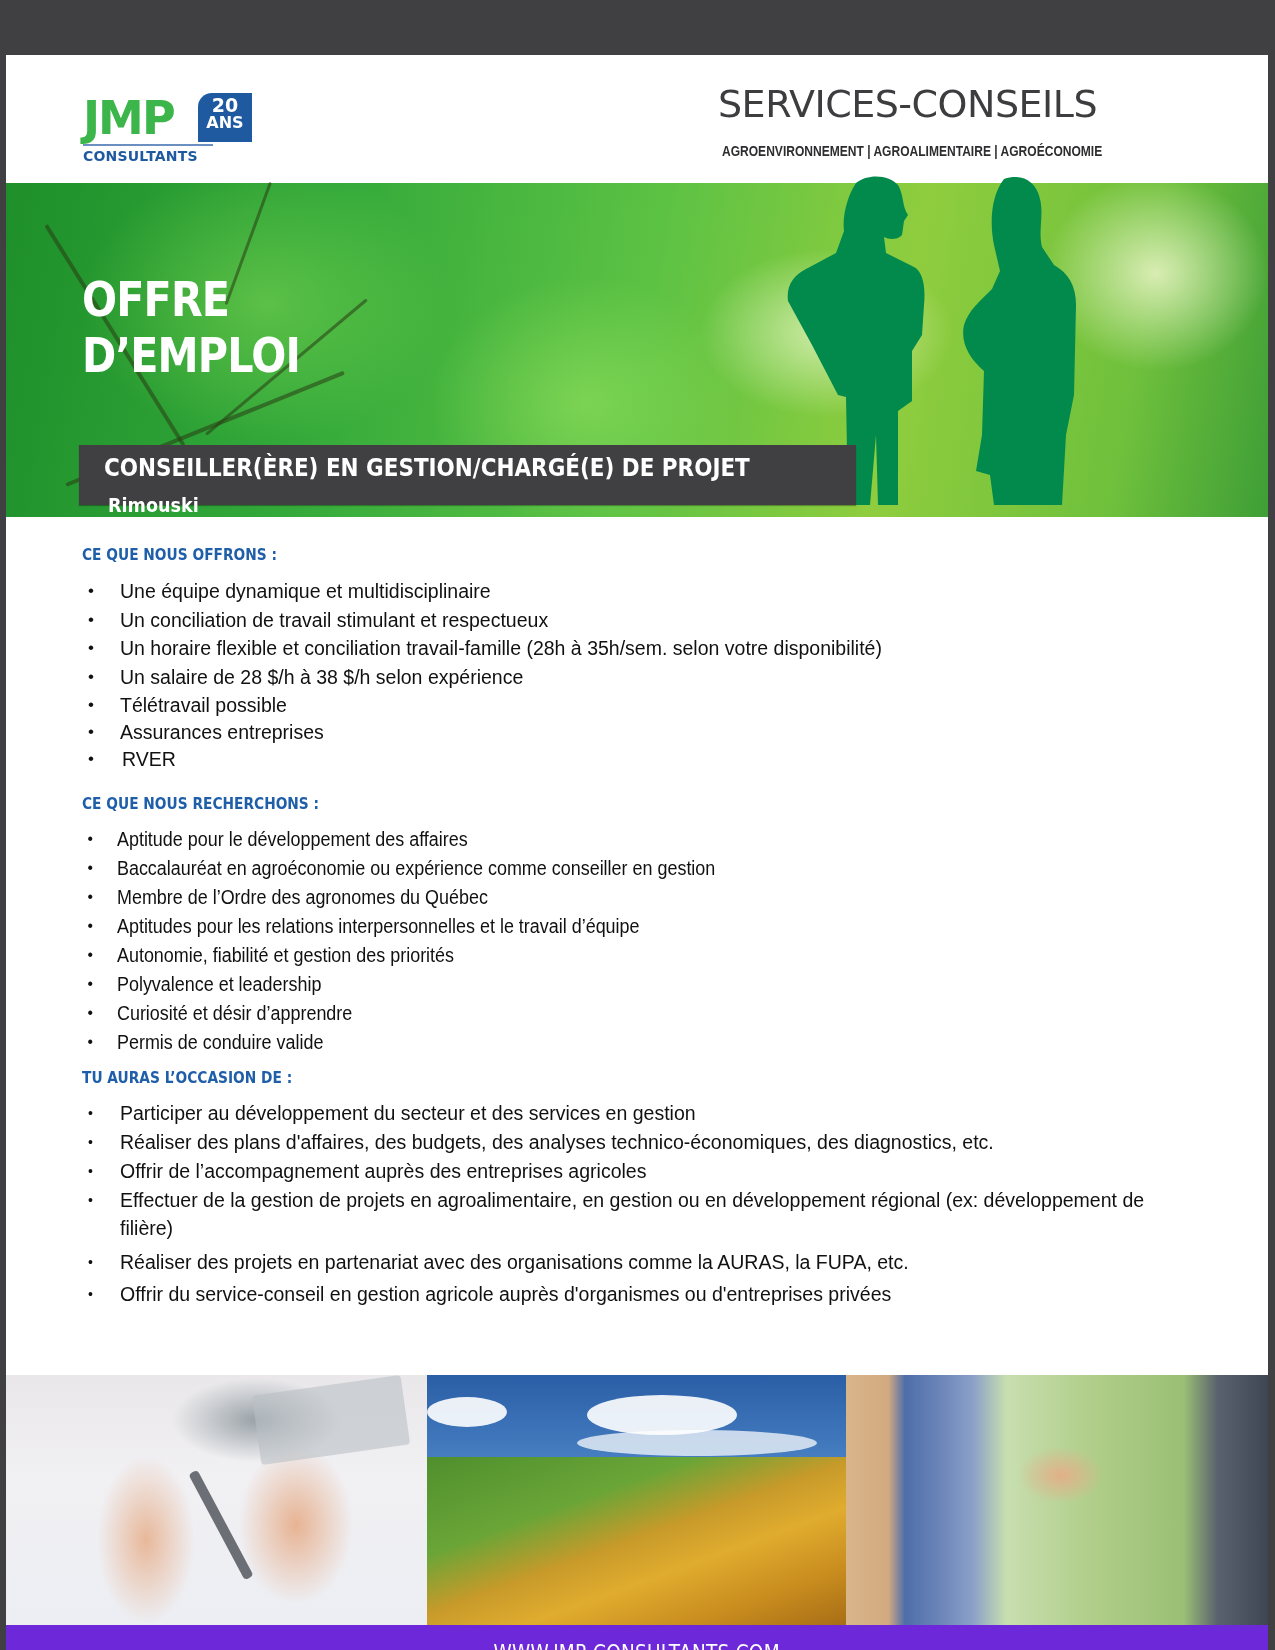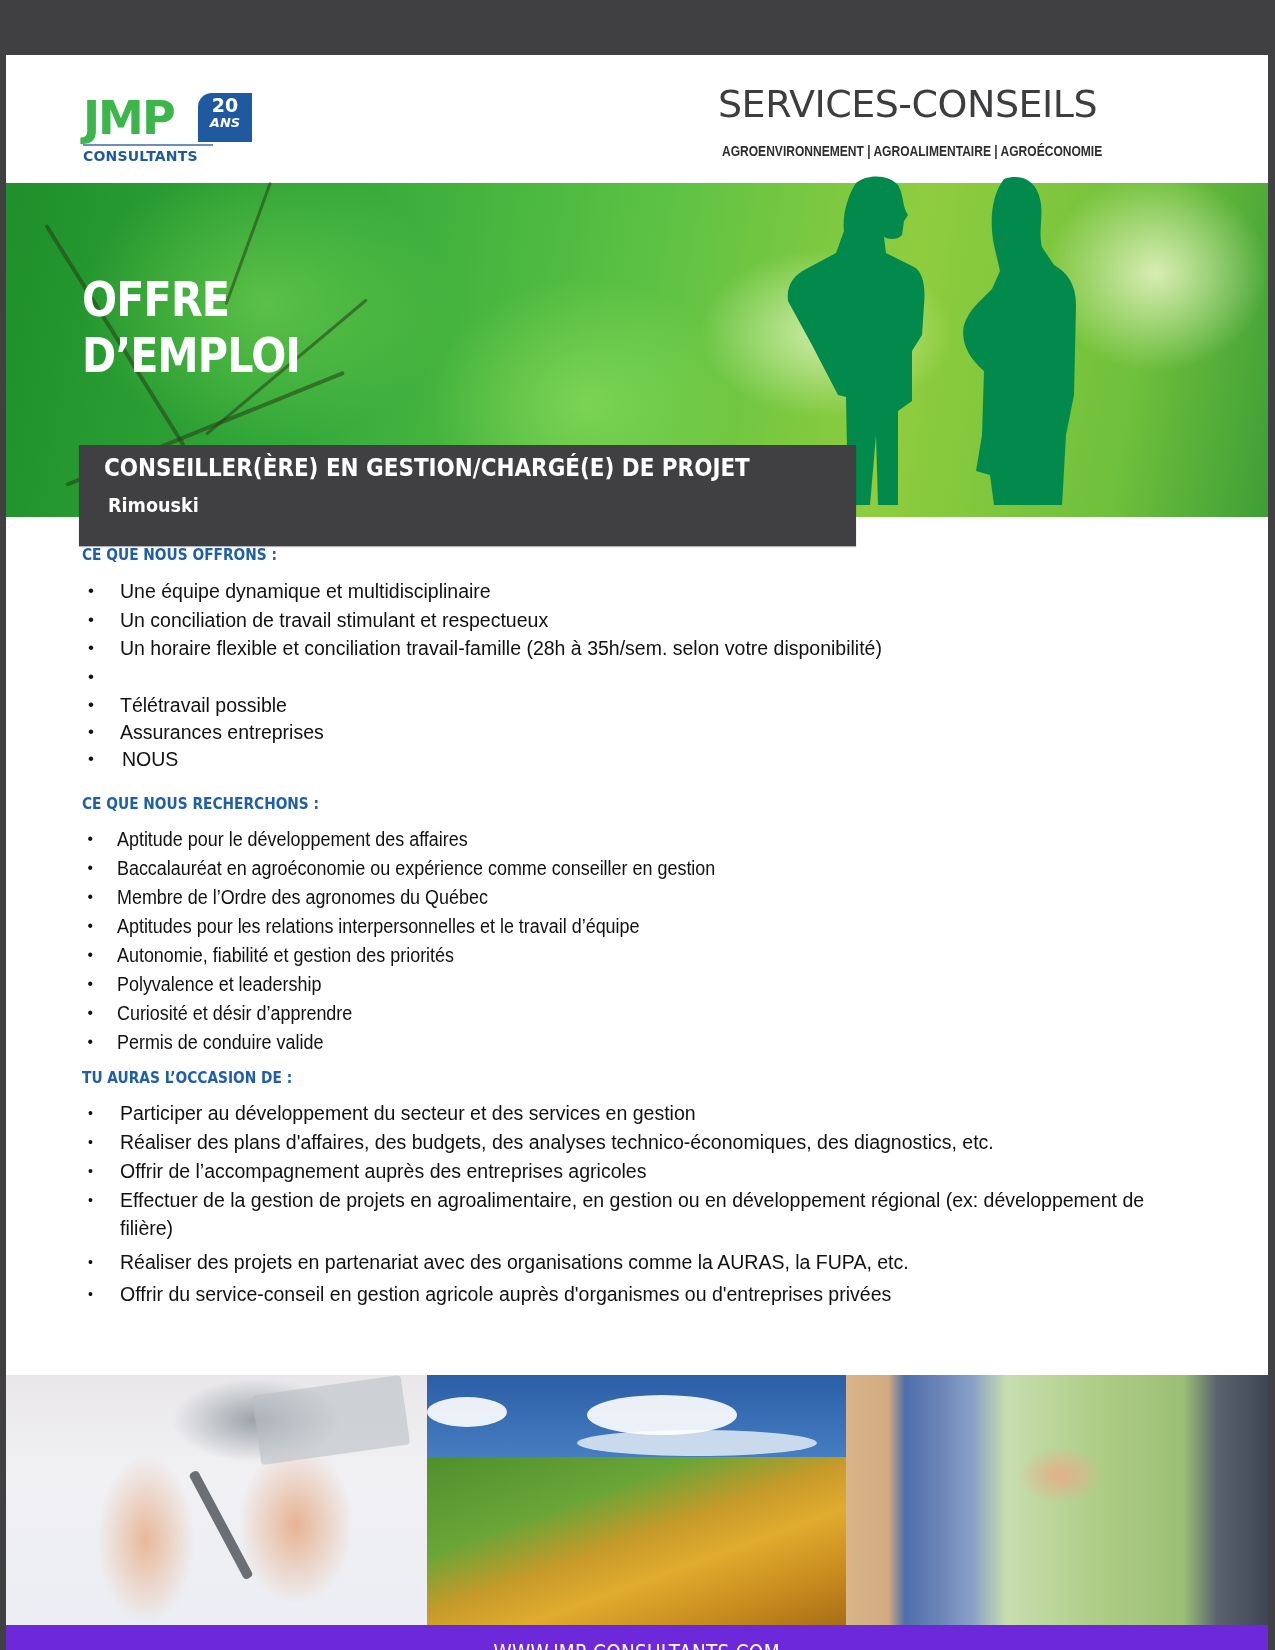--- a/index.html
+++ b/index.html
@@ -25,21 +25,21 @@
     font-size: 46px; letter-spacing: -2px; line-height: 42px;
     color: #3cb54a;
   }
   .logo-badge {
     position: absolute; left: 115px; top: 0px; width: 54px; height: 49px;
     background: #1f5aa0; color: #fff;
     font-family: "DejaVu Sans", sans-serif; font-weight: bold;
     text-align: center; border-radius: 14px 0 0 0;
   }
   .logo-badge .n { display: block; font-size: 19px; line-height: 21px; margin-top: 2px; }
-  .logo-badge .a { display: block; font-size: 13px; line-height: 14px; font-style: italic; }
+  .logo-badge .a { display: block; font-size: 16px; line-height: 14px; }
   .logo-rule { position: absolute; left: 0; top: 51px; width: 130px; height: 2px; background: #6b8fc0; }
   .logo-consultants {
     position: absolute; left: 0; top: 55px;
     font-family: "DejaVu Sans", sans-serif; font-weight: bold;
     font-size: 14px; color: #1f5aa0; letter-spacing: 0.2px; text-align: center;
   }
   .services-title {
     position: absolute; left: 712px; top: 27px;
     font-family: "DejaVu Sans", sans-serif;
     font-size: 38px; color: #3d3d3f; letter-spacing: -0.5px;
@@ -62,21 +62,21 @@
   }
   .hero-leaf-vein { position: absolute; background: rgba(40,60,20,0.55); transform-origin: left center; height: 4px; border-radius: 2px; }
   .offre {
     position: absolute; left: 76px; top: 88px;
     font-family: "DejaVu Sans", sans-serif; font-weight: bold;
     color: #ffffff; font-size: 48px; line-height: 56px; letter-spacing: -1px;
     transform: scaleX(0.86); transform-origin: left;
   }
   .silhouettes { position: absolute; left: 780px; top: -8px; width: 330px; height: 342px; }
   .title-box {
-    position: absolute; left: 73px; top: 390px; width: 777px; height: 101px;
+    position: absolute; left: 73px; top: 390px; width: 777px; height: 60px;
     background: #404042; color: #fff;
     box-shadow: 0 1px 1px rgba(0,0,0,0.3);
   }
   .title-box .job {
     position: absolute; left: 25px; top: 8px;
     font-family: "DejaVu Sans", sans-serif; font-weight: bold;
     font-size: 25px; white-space: nowrap; transform: scaleX(0.86); transform-origin: left;
   }
   .title-box .city {
     position: absolute; left: 29px; top: 48px;
@@ -187,24 +187,24 @@
   <div class="title-box">
     <div class="job">CONSEILLER(ÈRE) EN GESTION/CHARGÉ(E) DE PROJET</div>
     <div class="city">Rimouski</div>
   </div>
 
   <div class="section-head" style="top:490px;">CE QUE NOUS OFFRONS :</div>
   <ul class="list offer" style="top:522px;">
     <li><span class="bullet">•</span><span>Une équipe dynamique et multidisciplinaire</span></li>
     <li><span class="bullet">•</span><span>Un conciliation de travail stimulant et respectueux</span></li>
     <li><span class="bullet">•</span><span>Un horaire flexible et conciliation travail-famille (28h à 35h/sem. selon votre  disponibilité)</span></li>
-    <li><span class="bullet">•</span></li>
+    <li><span class="bullet">•</span><span>Un salaire de 28 $/h à 38 $/h selon expérience</span></li>
     <li style="height:27px;"><span class="bullet">•</span><span>Télétravail possible</span></li>
     <li style="height:27px;"><span class="bullet">•</span><span>Assurances entreprises</span></li>
-    <li style="height:27px;padding-left:40px;"><span class="bullet">•</span><span>NOUS</span></li>
+    <li style="height:27px;padding-left:40px;"><span class="bullet">•</span><span>RVER</span></li>
   </ul>
 
   <div class="section-head" style="top:739px;">CE QUE NOUS RECHERCHONS :</div>
   <ul class="list search" style="top:770px;">
     <li><span class="bullet">•</span><span>Aptitude pour le développement des affaires</span></li>
     <li><span class="bullet">•</span><span>Baccalauréat en agroéconomie ou expérience comme conseiller en gestion</span></li>
     <li><span class="bullet">•</span><span>Membre de l’Ordre des agronomes du Québec</span></li>
     <li><span class="bullet">•</span><span>Aptitudes pour les relations interpersonnelles et le travail d’équipe</span></li>
     <li><span class="bullet">•</span><span>Autonomie, fiabilité et gestion des priorités</span></li>
     <li><span class="bullet">•</span><span>Polyvalence et leadership</span></li>

